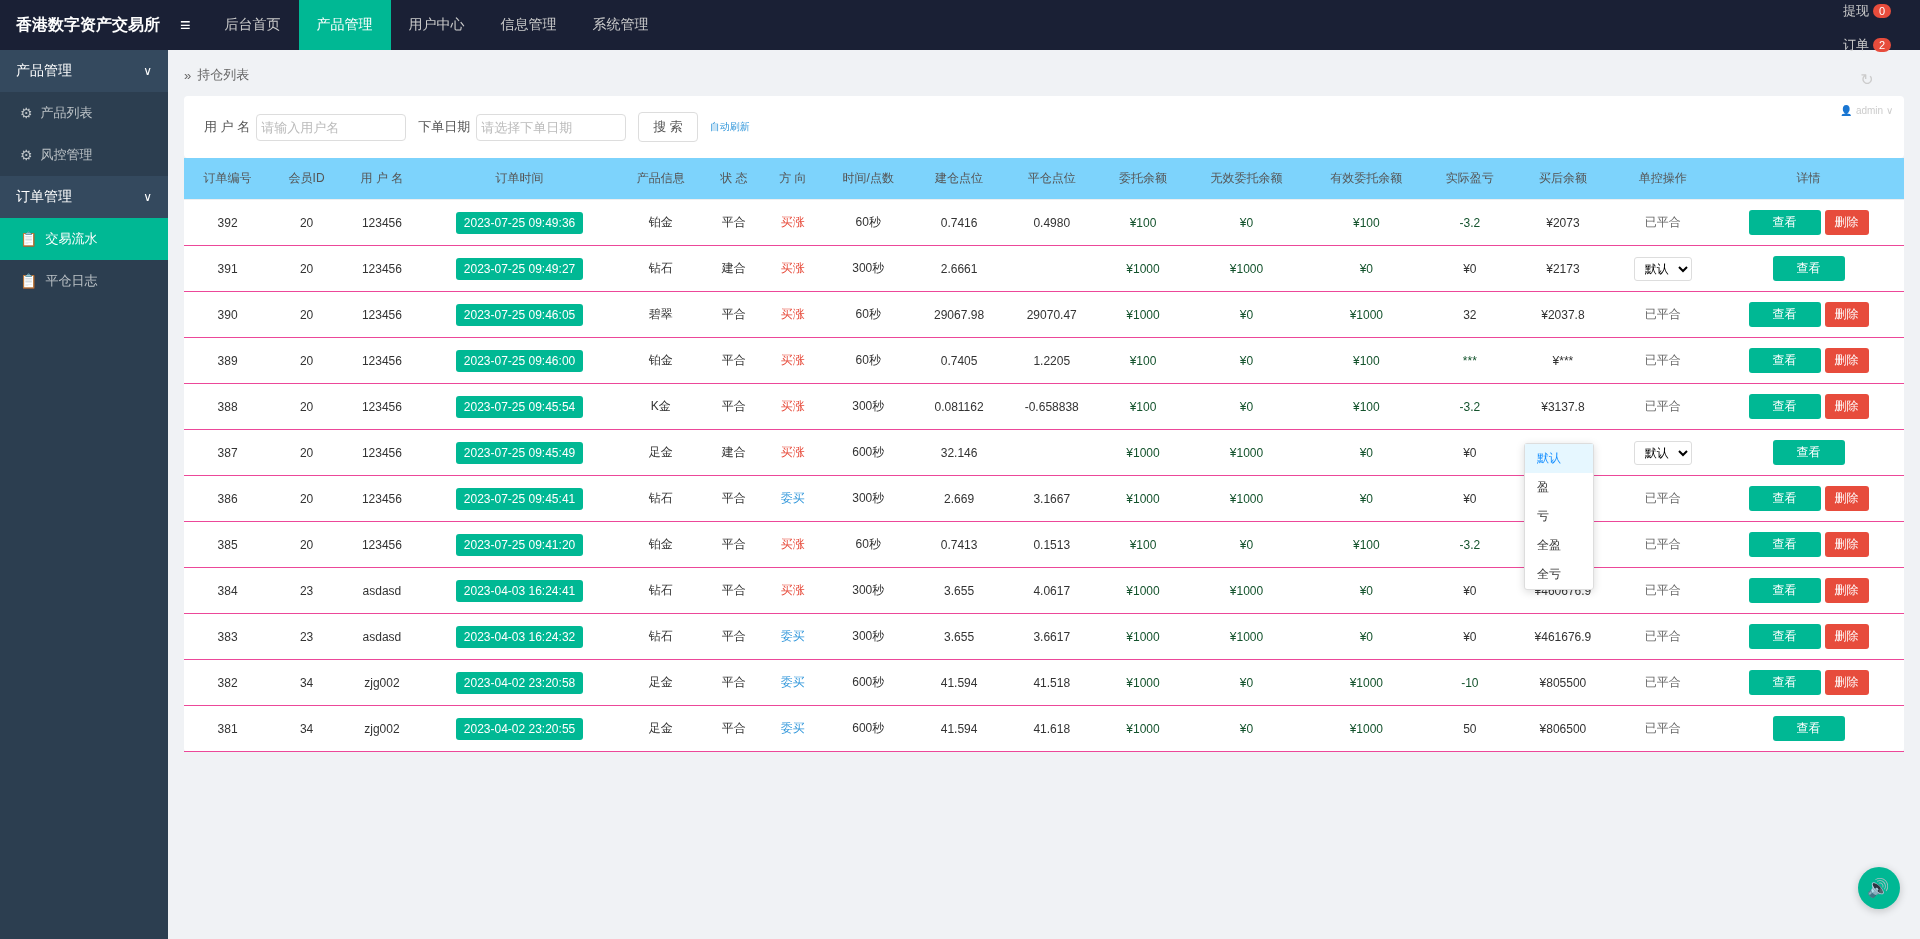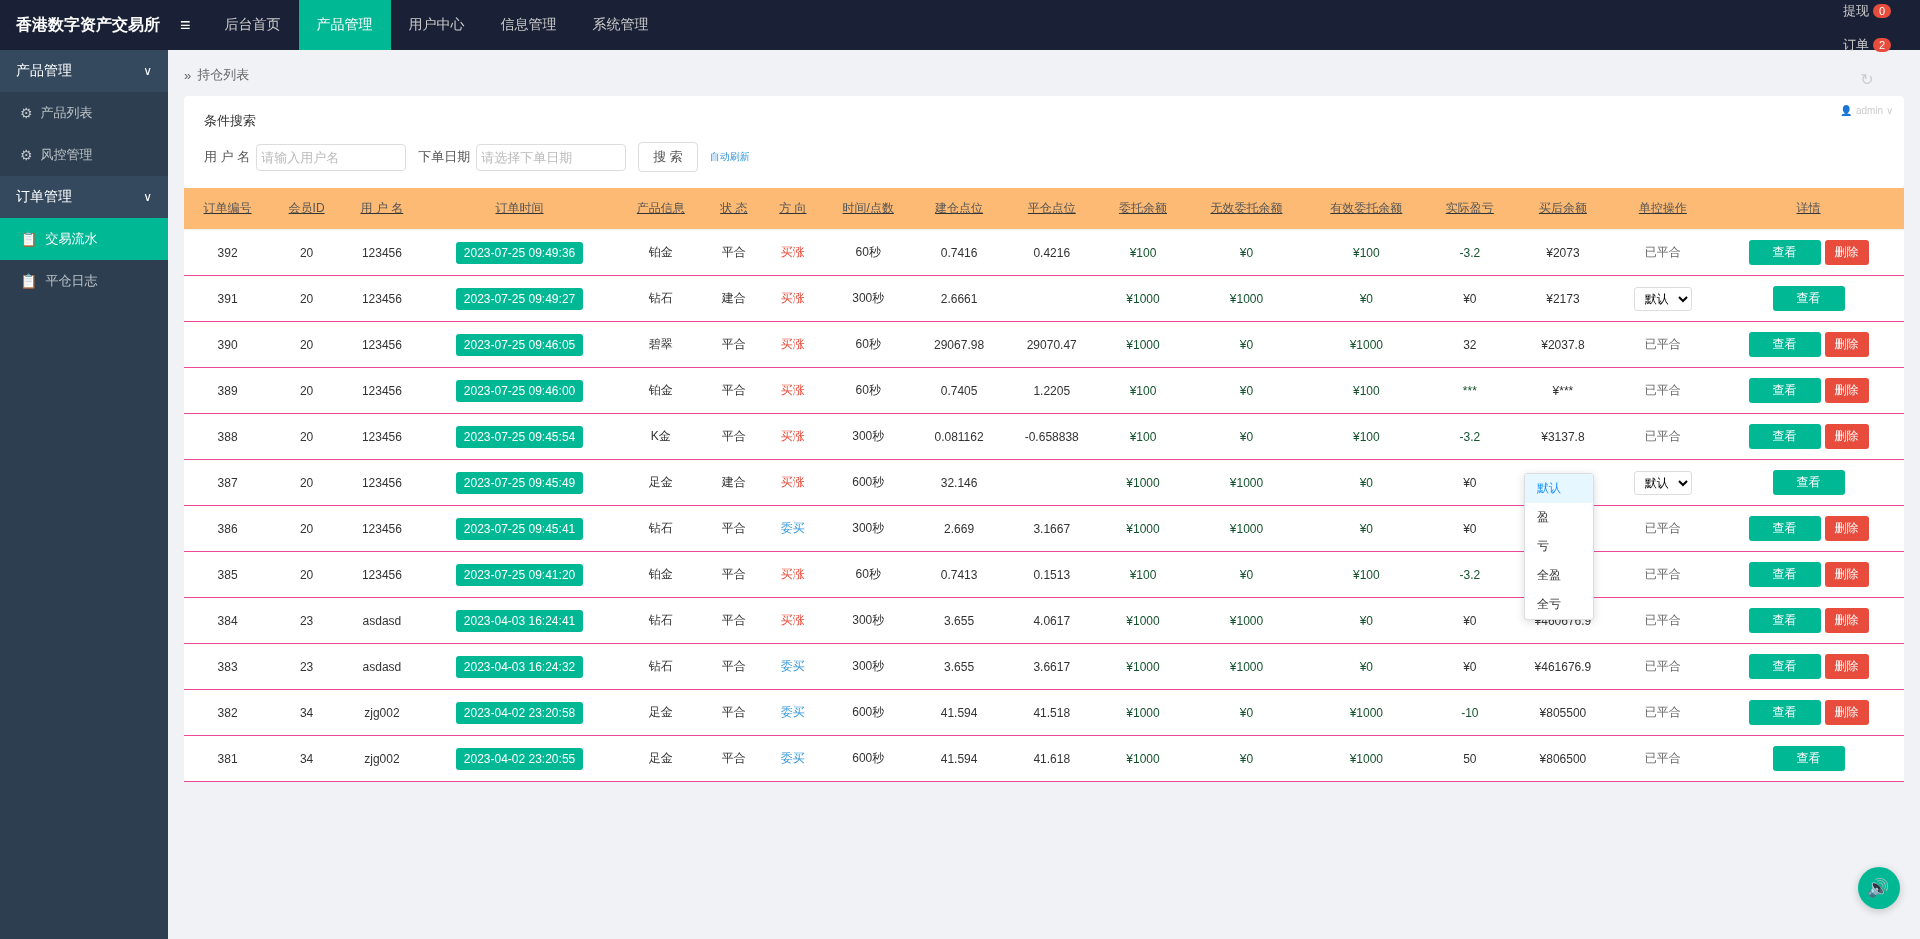--- a/index.html
+++ b/index.html
@@ -205,23 +205,22 @@
       overflow: visible;
       margin-top: 0;
       position: relative;
     }
     table {
       width: 100%;
       border-collapse: collapse;
       font-size: 12px;
     }
     thead tr {
-      background: #fdba74;
+      background: #7dd3fc;
       border-bottom: 1px solid #eee;
-      text-decoration: underline;
     }
     thead th {
       padding: 12px 8px;
       text-align: center;
       color: #555;
       font-weight: 500;
       white-space: nowrap;
       font-size: 12px;
     }
     tbody tr {
@@ -389,21 +388,20 @@
   </aside>
 
   <main class="main-content">
 
     <div class="breadcrumb">
       <span>»</span>
       <span>持仓列表</span>
     </div>
 
     <div class="search-panel">
-      <div class="search-title">条件搜索</div>
       <div class="search-row">
         <div class="search-field">
           <label>用 户 名</label>
           <input type="text" placeholder="请输入用户名" style="">
         </div>
         <div class="search-field">
           <label>下单日期</label>
           <input type="text" placeholder="请选择下单日期" style="">
         </div>
         <button class="search-btn">搜 索</button>
@@ -438,21 +436,21 @@
         <tr>
       <td>392</td>
       <td>20</td>
       <td>123456</td>
       <td><span class="time-badge">2023-07-25 09:49:36</span></td>
       <td>铂金</td>
       <td>平合</td>
       <td><span class="tag-buy">买涨</span></td>
       <td>60秒</td>
       <td>0.7416</td>
-      <td>0.4216</td>
+      <td>0.4980</td>
       <td class="red">¥100</td>
       <td class="red">¥0</td>
       <td class="red">¥100</td>
       <td class="red">-3.2</td>
       <td>¥2073</td>
       <td><span class="status-closed">已平合</span></td>
       <td><button class="btn-view">查看</button><button class="btn-delete">删除</button></td>
     </tr>
             <tr>
       <td>391</td>

